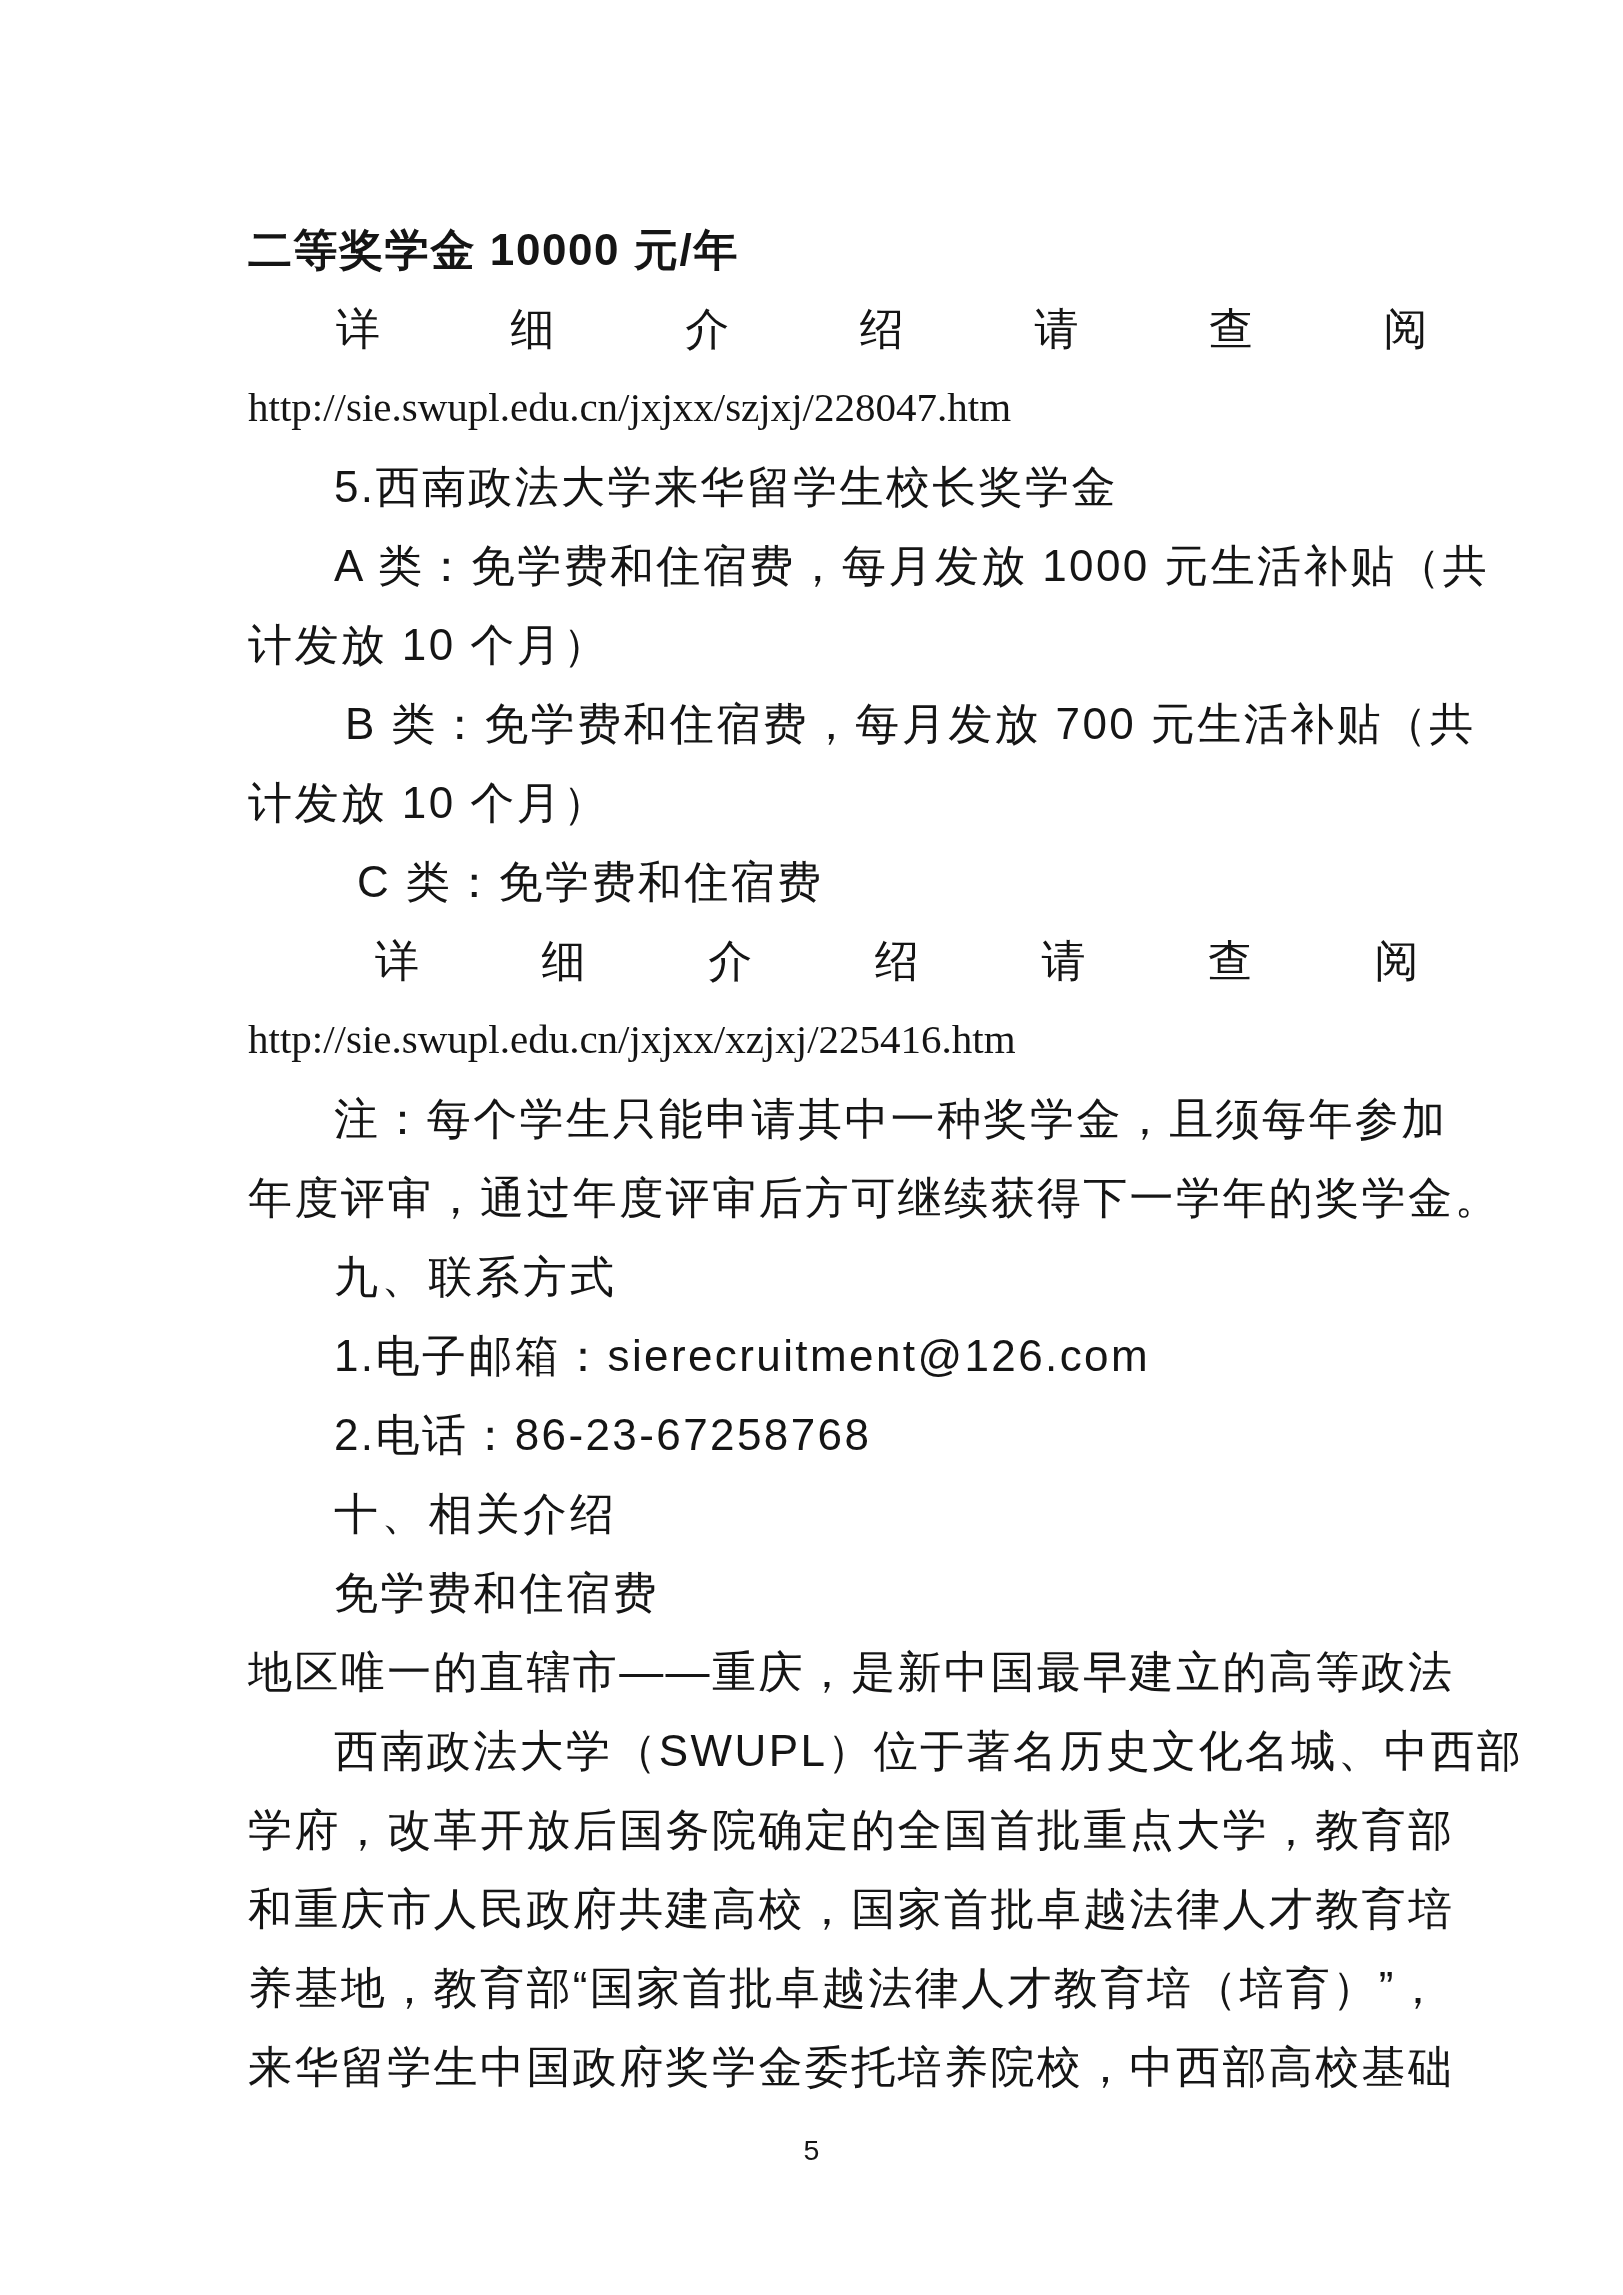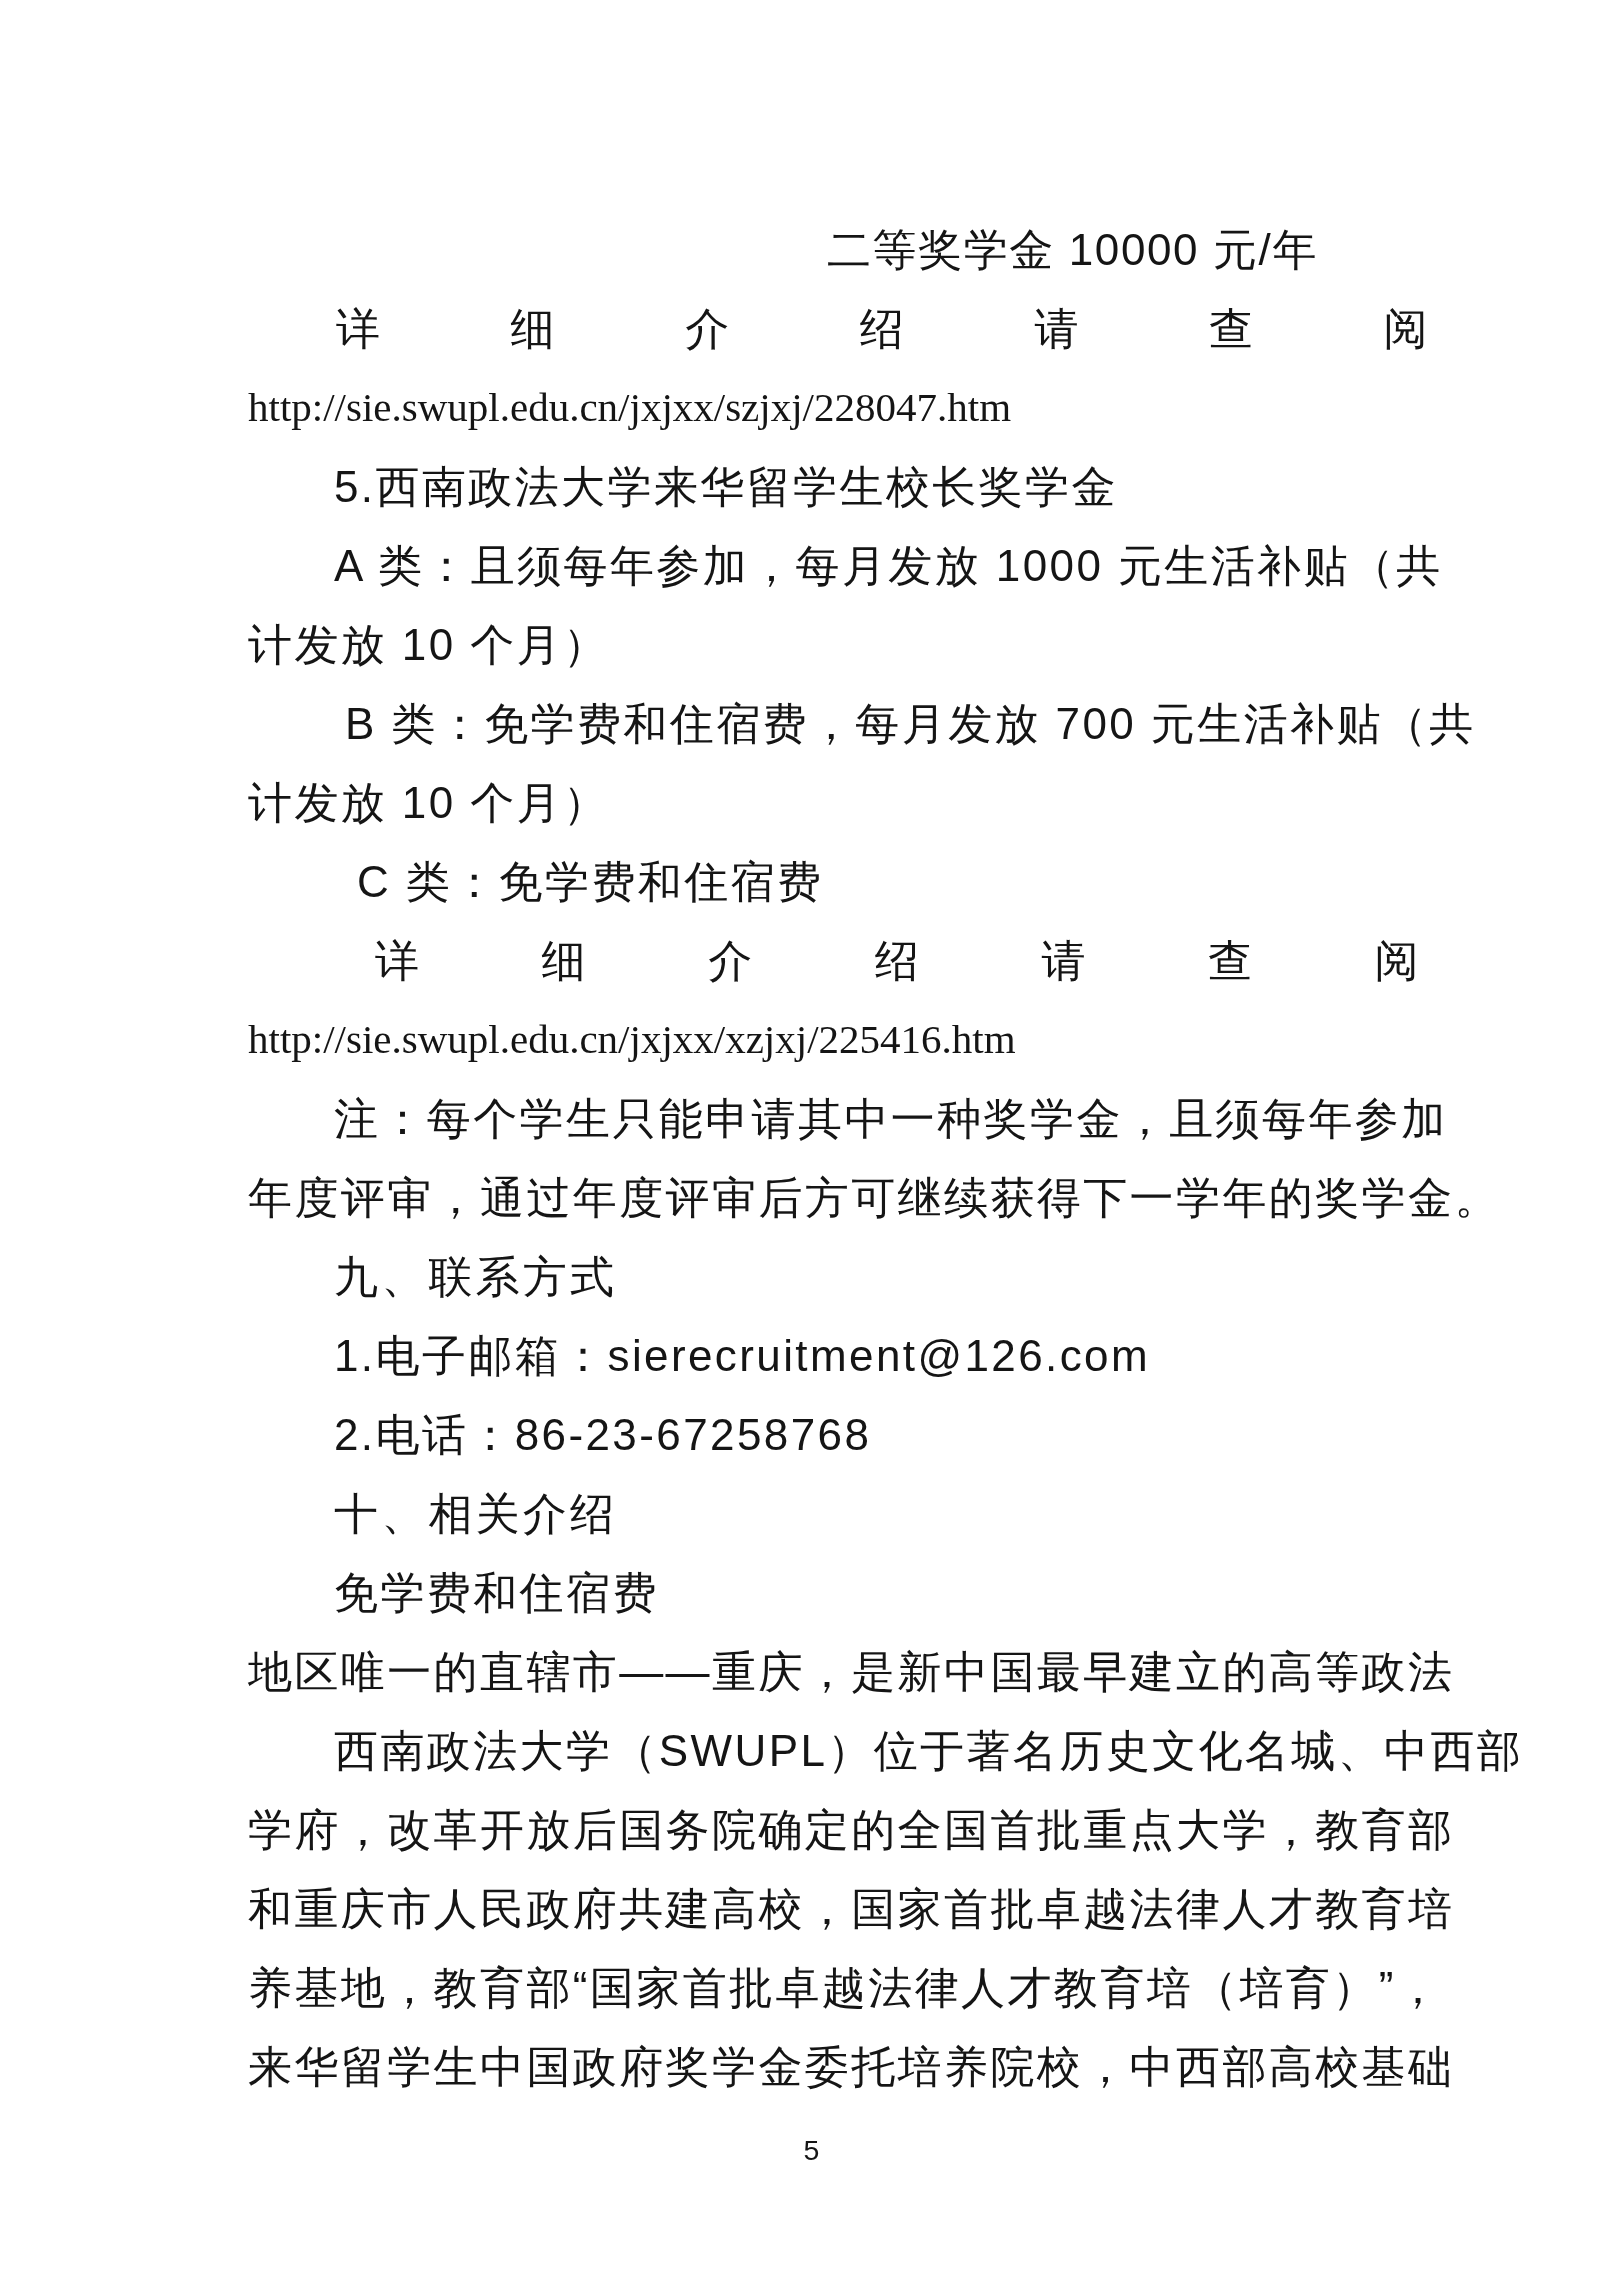--- a/index.html
+++ b/index.html
@@ -24,23 +24,24 @@
   .line {
     height: 79px;
     line-height: 79px;
     font-size: 44px;
     letter-spacing: 2.4px;
     font-family: "Liberation Sans", serif;
     color: #151515;
     white-space: nowrap;
   }
   .center {
-    text-align: right;
+    text-align: left;
     padding-right: 111px;
     letter-spacing: 1.6px;
+    font-weight: bold;
   }
   .indent   { padding-left: 86px; }
   .indent-b { padding-left: 97px; }
   .indent-c { padding-left: 109px; }
   .url {
     font-size: 41px;
     letter-spacing: 0;
     font-family: Liberation Serif, serif;
   }
   .heading {
@@ -84,21 +85,21 @@
       <span>绍</span>
       <span>请</span>
       <span>查</span>
       <span>阅</span>
     </div>
 
     <div class="line url">http://sie.swupl.edu.cn/jxjxx/szjxj/228047.htm</div>
 
     <div class="line indent">5.西南政法大学来华留学生校长奖学金</div>
 
-    <div class="line indent">A 类：且须每年参加，每月发放 1000 元生活补贴（共</div>
+    <div class="line indent">A 类：免学费和住宿费，每月发放 1000 元生活补贴（共</div>
 
     <div class="line">计发放 10 个月）</div>
 
     <div class="line indent-b">B 类：免学费和住宿费，每月发放 700 元生活补贴（共</div>
 
     <div class="line">计发放 10 个月）</div>
 
     <div class="line indent-c">C 类：免学费和住宿费</div>
 
     <div class="line justify-line justify-2">

